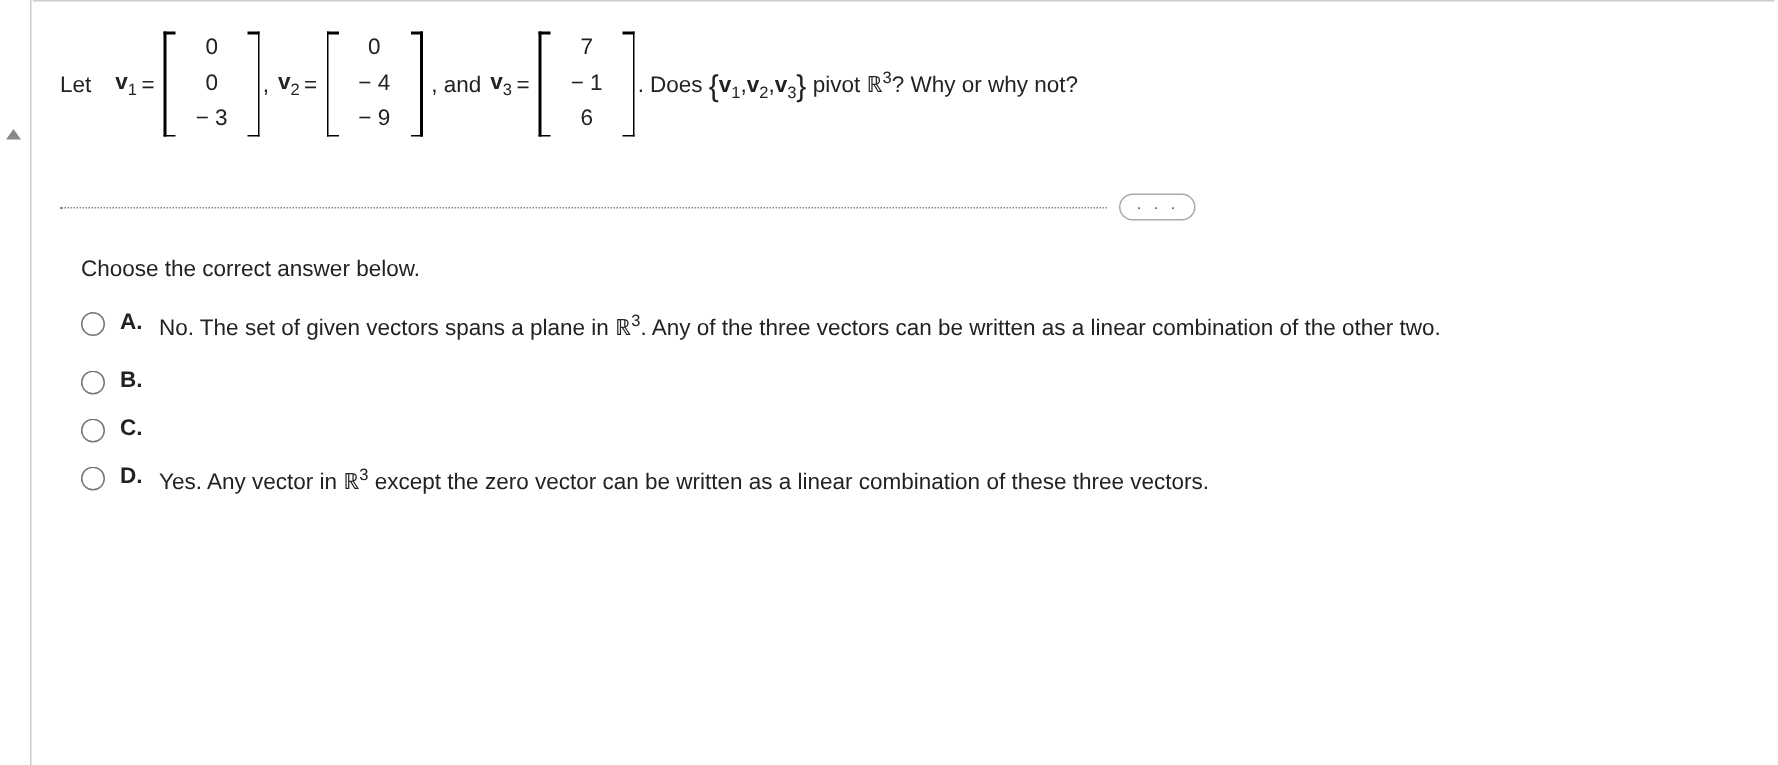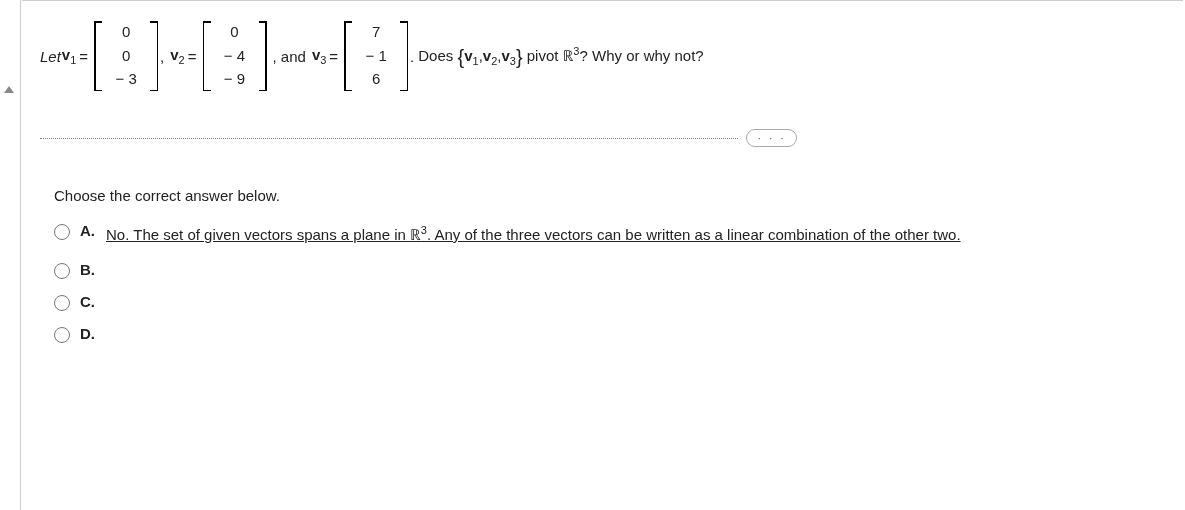--- a/index.html
+++ b/index.html
@@ -35,21 +35,21 @@
     left: 22px; right: 2px;
     top: 0; bottom: 0;
     border-top: 1px solid #ccc;
   }
   .question-row {
     display: flex;
     align-items: center;
     padding: 20px 0 10px 18px;
     flex-wrap: nowrap;
   }
-  .let { margin-right: 1px; font-style: italic; }
+  .let { margin-right: 16px; }
   .vsub { font-weight: bold; }
   .sub { font-size: 11px; vertical-align: sub; }
   .eq { margin: 0 6px 0 3px; }
   .bracket-wrap {
     display: flex;
     align-items: stretch;
     height: 70px;
   }
   .bracket {
     position: relative;
@@ -97,41 +97,41 @@
     font-size: 12px;
     color: #666;
     letter-spacing: 2px;
     background: #fff;
   }
   .divider-tail {
     width: 360px;
     border-top: 1px dotted transparent;
   }
   .instructions {
-    margin: 40px 0 18px 32px;
+    margin: 24px 0 18px 32px;
   }
   .choices {
     margin-left: 32px;
   }
   .choice {
     display: flex;
     align-items: flex-start;
     margin-bottom: 14px;
   }
   .choice input[type=radio] {
     width: 16px; height: 16px;
     margin: 2px 10px 0 0;
     accent-color: #000;
   }
   .choice-label {
     font-weight: bold;
     margin-right: 8px;
     min-width: 18px;
   }
-  .choice-text { line-height: 1.5; text-decoration: underline; }
+  .choice-text { line-height: 1.5; }
   .rset { font-family: "Cambria Math","Times New Roman",serif; }
 </style>
 </head>
 <body>
 
 <div class="left-gutter">
   <div class="scroll-arrow"></div>
 </div>
 
 <div class="page">
@@ -219,16 +219,19 @@
     </label>
 
     <label class="choice">
       <input type="radio" name="ans" style="">
       <span class="choice-label">C.</span>
     </label>
 
     <label class="choice">
       <input type="radio" name="ans" style="">
       <span class="choice-label">D.</span>
+      <span class="choice-text">
+        <span>Yes. Any vector in </span><span class="rset">ℝ</span><span class="sup">3</span><span> except the zero vector can be written as a linear combination of these three vectors.</span>
+      </span>
     </label>
 
   </div>
 </div>
 
 </body></html>

